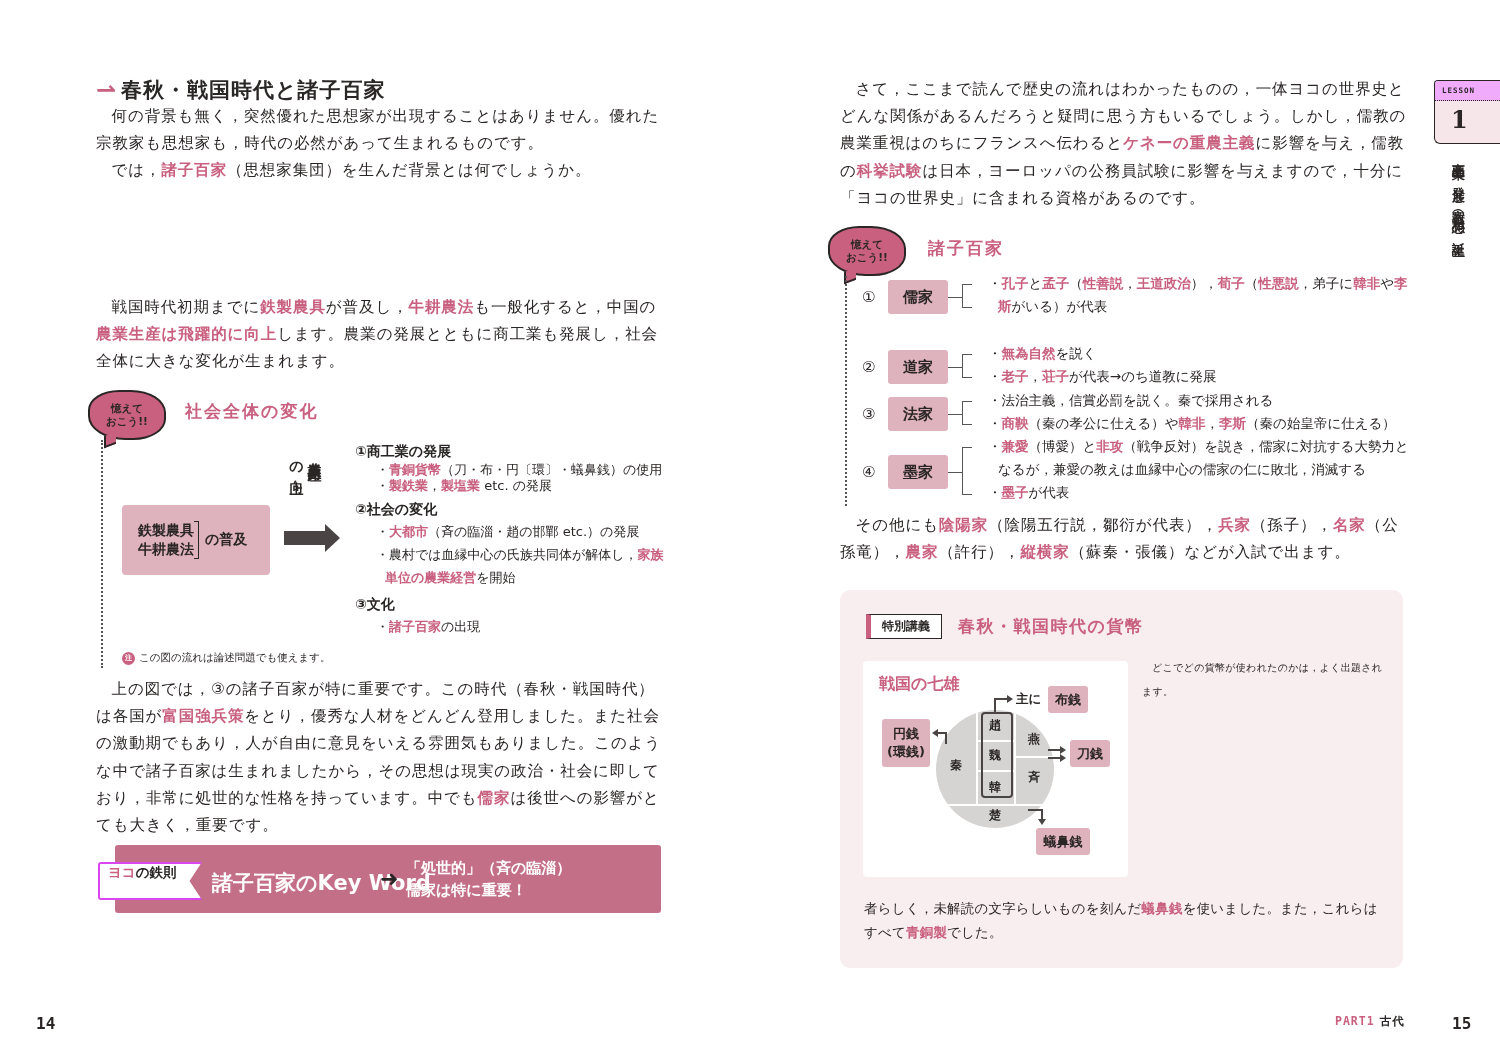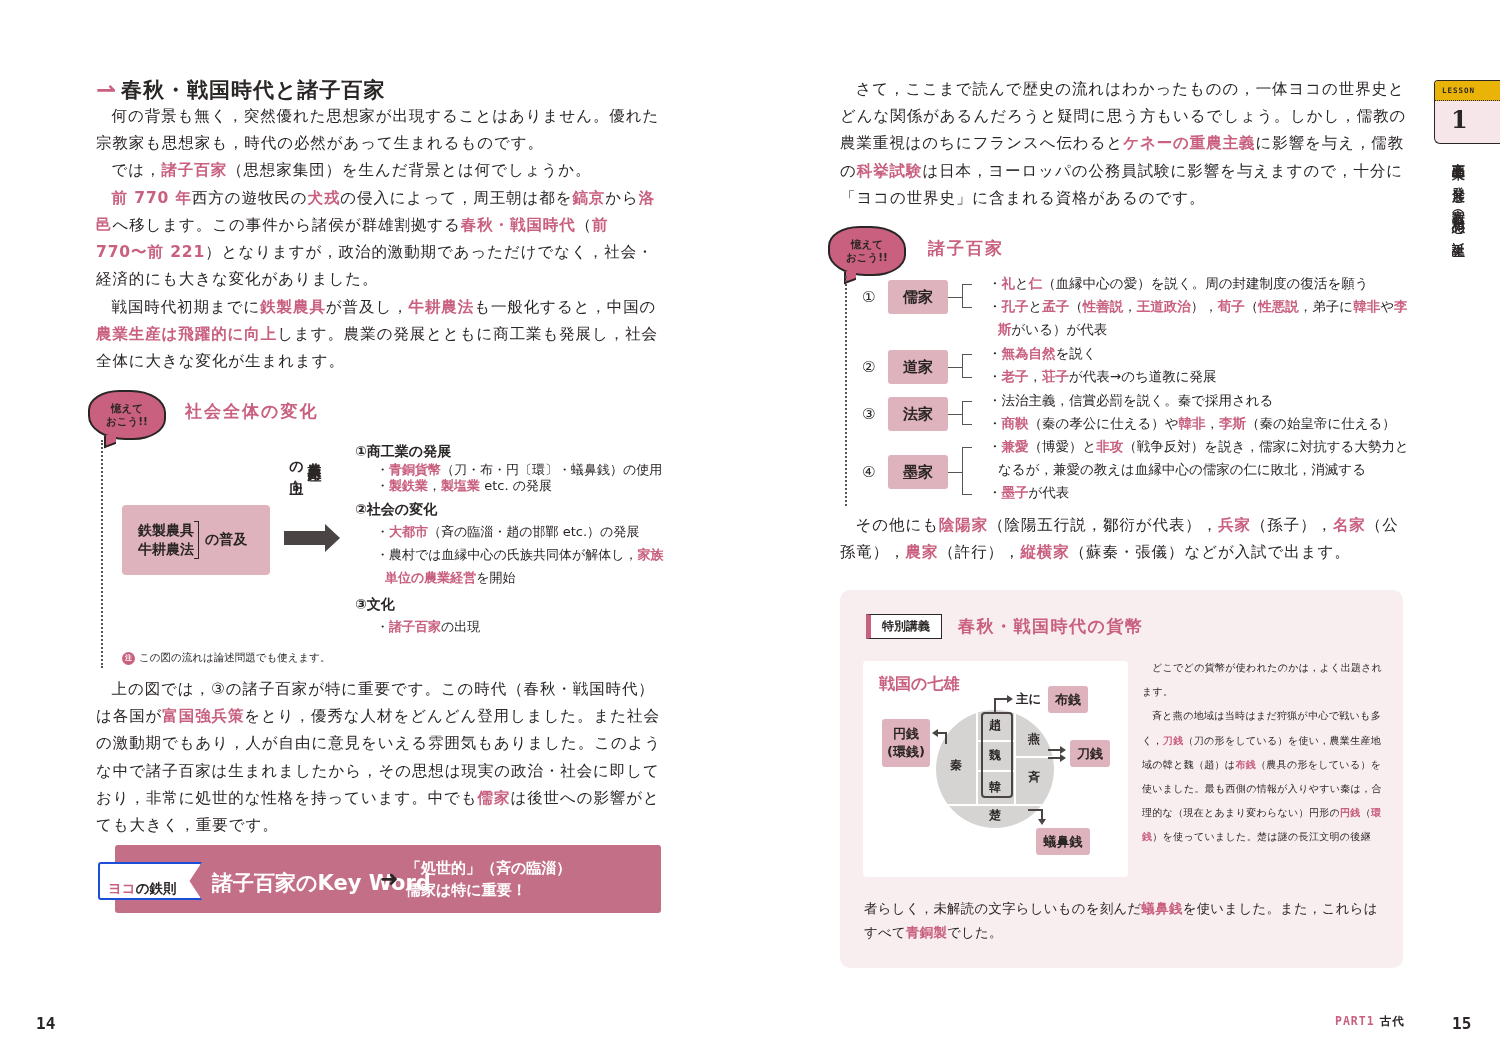--- a/index.html
+++ b/index.html
@@ -34,21 +34,21 @@
   .vert { position: absolute; writing-mode: vertical-rl; font-size: 14px; font-weight: bold; line-height: 18px; letter-spacing: 1px; }
 
   .flow-list { position: absolute; left: 355px; top: 440px; width: 310px; font-size: 13px; line-height: 23px; }
   .flow-list .h { font-size: 14px; font-weight: bold; line-height: 22px; }
   .flow-list .it { padding-left: 17px; text-indent: -9px; padding-left: 30px; }
   .flow-list .tight { line-height: 16px; }
   .note { position: absolute; left: 122px; top: 651px; font-size: 10.5px; display: flex; align-items: center; gap: 4px; }
   .note .badge { width: 13px; height: 13px; border-radius: 50%; background: #c9607f; color: #fff; font-size: 7px; display: inline-flex; align-items: center; justify-content: center; font-weight: bold; }
 
   .rule-band { position: absolute; left: 115px; top: 845px; width: 546px; height: 68px; background: #c46f88; border-radius: 3px; }
-  .rule-tag { position: absolute; left: 98px; top: 862px; width: 104px; height: 38px; background: #fff; border: 2px solid #1d4ed8; border-radius: 3px 0 0 3px; display: flex; align-items: flex-end; padding-left: 8px; font-size: 13.5px; font-weight: bold; clip-path: polygon(0 0,100% 0,88% 50%,100% 100%,0 100%); }
+  .rule-tag { position: absolute; left: 98px; top: 862px; width: 104px; height: 38px; background: #fff; border: 2px solid #d946ef; border-radius: 3px 0 0 3px; display: flex; align-items: flex-start; padding-left: 8px; font-size: 13.5px; font-weight: bold; clip-path: polygon(0 0,100% 0,88% 50%,100% 100%,0 100%); }
   .rule-tag .yk { color: #c9607f; }
   .rule-text { position: absolute; left: 212px; top: 869px; font-size: 21px; font-weight: bold; color: #fff; }
   .rule-arrow { position: absolute; left: 380px; top: 866px; font-size: 22px; color: #2b2626; font-weight: bold; }
   .rule-out { position: absolute; left: 406px; top: 857px; font-size: 15px; font-weight: bold; color: #fff; line-height: 22px; }
 
   .pnum { position: absolute; top: 1014px; font-size: 16px; font-weight: bold; font-family: "DejaVu Sans Mono", monospace; }
 
   
   .rp1 { position: absolute; left: 90px; top: 76px; width: 568px; }
   .school-list { position: absolute; left: 112px; top: 272px; width: 560px; }
@@ -70,38 +70,37 @@
   .circle .seg { position: absolute; background: transparent; font-size: 12px; font-weight: bold; display: flex; align-items: center; justify-content: center; }
   .circle .vline { position: absolute; top: 0; bottom: 24px; border-left: 2px solid #fff; }
   .circle .hline { position: absolute; border-top: 2px solid #fff; }
   .state-group { position: absolute; left: 981px; top: 712px; width: 32px; height: 86px; border: 2px solid #4a4444; border-radius: 4px; }
   .coin { position: absolute; background: #dfb3bd; border-radius: 3px; font-size: 13px; font-weight: bold; display: flex; align-items: center; justify-content: center; text-align: center; line-height: 18px; }
   .mlabel { position: absolute; font-size: 12.5px; font-weight: bold; }
   .sp-text { position: absolute; left: 1142px; top: 656px; width: 244px; font-size: 10px; line-height: 24.2px; letter-spacing: 0.3px; }
   .sp-text2 { position: absolute; left: 864px; top: 897px; width: 525px; font-size: 13.4px; line-height: 24.2px; letter-spacing: 0.3px; }
 
   .lesson-tab { position: absolute; left: 1434px; top: 80px; width: 66px; height: 64px; background: #f6e6ea; border: 1.5px solid #2b2626; border-right: none; border-radius: 4px 0 0 6px; overflow: hidden; }
-  .lesson-tab .top { height: 20px; background: #eab308; border-bottom: 1.5px dotted #2b2626; font-size: 7.5px; font-weight: bold; padding: 5px 0 8px 7px; letter-spacing: 1px; color: #2b2626; font-family: "DejaVu Sans Mono", monospace; }
+  .lesson-tab .top { height: 20px; background: #f0abfc; border-bottom: 1.5px dotted #2b2626; font-size: 7.5px; font-weight: bold; padding: 5px 0 8px 7px; letter-spacing: 1px; color: #2b2626; font-family: "DejaVu Sans Mono", monospace; }
   .lesson-tab .num { font-size: 24px; font-weight: bold; padding-left: 16px; line-height: 38px; font-family: "DejaVu Serif", serif; }
   .lesson-vert { position: absolute; left: 1449px; top: 152px; writing-mode: vertical-rl; font-size: 13px; font-weight: bold; letter-spacing: 2.5px; }
   .footer-part { position: absolute; left: 1335px; top: 1014px; font-size: 11.5px; font-weight: bold; letter-spacing: 1px; }
   .footer-part .p { color: #c9607f; font-family: "DejaVu Sans Mono", monospace; margin-top: 24px; }
 </style>
 </head>
 <body>
 
 <div class="page left">
   <div class="sec-title">
     <span class="arr">⇀</span>
     <span>春秋・戦国時代と諸子百家</span>
   </div>
   <div class="lp1 body-text">
       <div><span style="display:inline-block;width:1em"></span>何の背景も無く，突然優れた思想家が出現することはありません。優れた宗教家も思想家も，時代の必然があって生まれるものです。</div>
       <div><span style="display:inline-block;width:1em"></span>では，<span class="pink">諸子百家</span>（思想家集団）を生んだ背景とは何でしょうか。</div>
-      <div><span style="display:inline-block;width:1em"></span><span class="pink">前 770 年</span>西方の遊牧民の<span class="pink">犬戎</span>の侵入によって，周王朝は都を<span class="pink">鎬京</span>から<span class="pink">洛邑</span>へ移します。この事件から諸侯が群雄割拠する<span class="pink">春秋・戦国時代</span>（<span class="pink">前 770〜前 221</span>）となりますが，政治的激動期であっただけでなく，社会・経済的にも大きな変化がありました。</div>
     </div>
   <div class="lp2 body-text indent-first"><span style="display:inline-block;width:1em"></span>戦国時代初期までに<span class="pink">鉄製農具</span>が普及し，<span class="pink">牛耕農法</span>も一般化すると，中国の<span class="pink">農業生産は飛躍的に向上</span>します。農業の発展とともに商工業も発展し，社会全体に大きな変化が生まれます。</div>
 
   <div class="cloud" style="left:88px;top:390px;">
     <div><span>憶えて</span><br><span>おこう!!</span></div>
   </div>
   <div class="memo-title" style="left:185px;top:400px;">社会全体の変化</div>
   <div class="dotline" style="left:101px;top:440px;height:228px;"></div>
 
   <div class="flow-box">
@@ -158,21 +157,20 @@
 <div class="dotline" style="left:845px;top:276px;height:230px;"></div>
 
 <div class="school-list" style="left:862px;">
     <div class="school-row" style="top:8px">
       <div class="school-num">①</div>
       <div class="school-box">儒家</div>
     </div>
     <div class="school-conn" style="left:86px;top:25px"></div>
     <div class="school-brk" style="left:100px;top:12px;height:24px"></div>
     <div class="school-items" style="top:0px">
-      <div class="it">・<span class="pink">礼</span>と<span class="pink">仁</span>（血縁中心の愛）を説く。周の封建制度の復活を願う</div>
       <div class="it">・<span class="pink">孔子</span>と<span class="pink">孟子</span>（<span class="pink">性善説</span>，<span class="pink">王道政治</span>），<span class="pink">荀子</span>（<span class="pink">性悪説</span>，弟子に<span class="pink">韓非</span>や<span class="pink">李斯</span>がいる）が代表</div>
     </div>
     <div class="school-row" style="top:78px">
       <div class="school-num">②</div>
       <div class="school-box">道家</div>
     </div>
     <div class="school-conn" style="left:86px;top:95px"></div>
     <div class="school-brk" style="left:100px;top:82px;height:24px"></div>
     <div class="school-items" style="top:70px">
       <div class="it">・<span class="pink">無為自然</span>を説く</div>
@@ -245,21 +243,20 @@
     <polygon points="932,733 938,729 938,737"></polygon>
     <polygon points="1013,699 1007,695 1007,703"></polygon>
     <polygon points="1066,750 1060,746 1060,754"></polygon>
     <polygon points="1066,758 1060,754 1060,762"></polygon>
     <polygon points="1042,825 1038,819 1046,819"></polygon>
   </g>
 </svg>
 
 <div class="sp-text">
     <div><span style="display:inline-block;width:1em"></span>どこでどの貨幣が使われたのかは，よく出題されます。</div>
-    <div><span style="display:inline-block;width:1em"></span>斉と燕の地域は当時はまだ狩猟が中心で戦いも多く，<span class="pink">刀銭</span>（刀の形をしている）を使い，農業生産地域の韓と魏（趙）は<span class="pink">布銭</span>（農具の形をしている）を使いました。最も西側の情報が入りやすい秦は，合理的な（現在とあまり変わらない）円形の<span class="pink">円銭</span>（<span class="pink">環銭</span>）を使っていました。楚は謎の長江文明の後継</div>
   </div>
 <div class="sp-text2">者らしく，未解読の文字らしいものを刻んだ<span class="pink">蟻鼻銭</span>を使いました。また，これらはすべて<span class="pink">青銅製</span>でした。</div>
 
 <div class="lesson-tab">
   <div class="top">LESSON</div>
   <div class="num">1</div>
 </div>
 <div class="lesson-vert">商工業の発展と宗教（思想）の誕生</div>
 
 <div class="footer-part">

